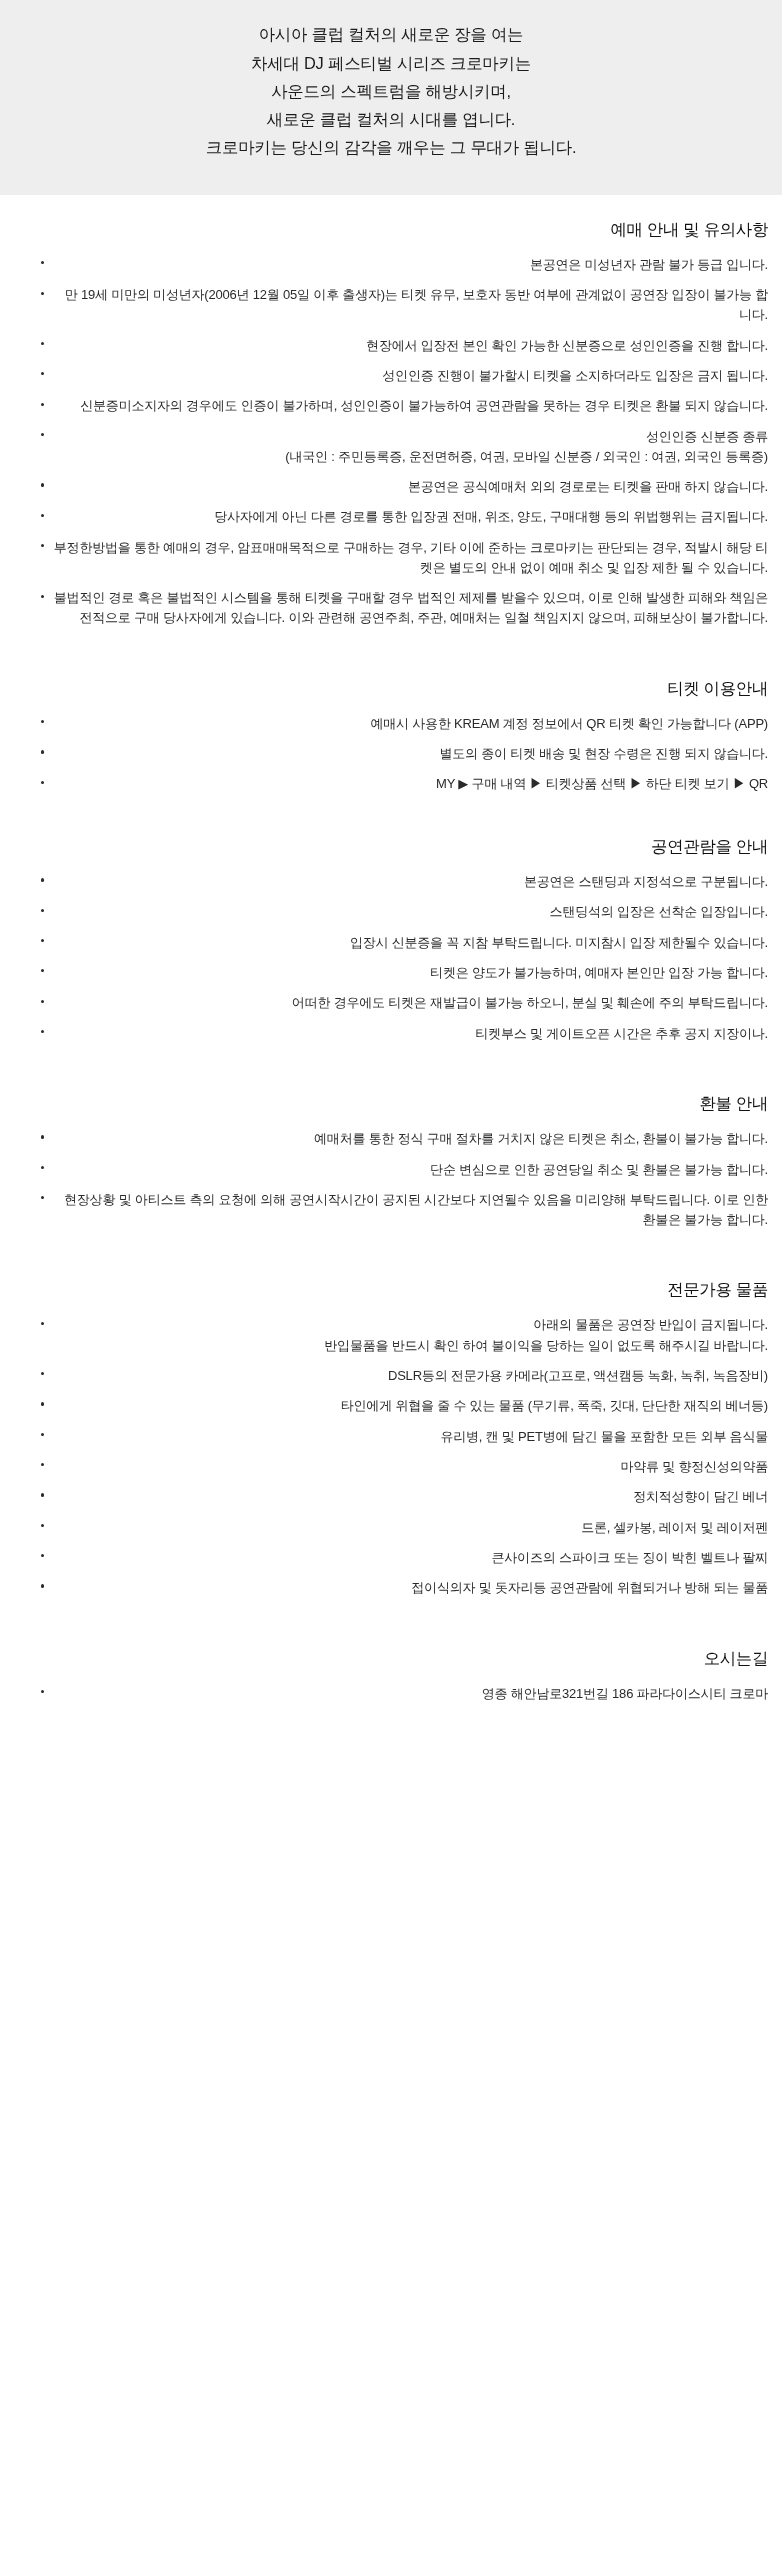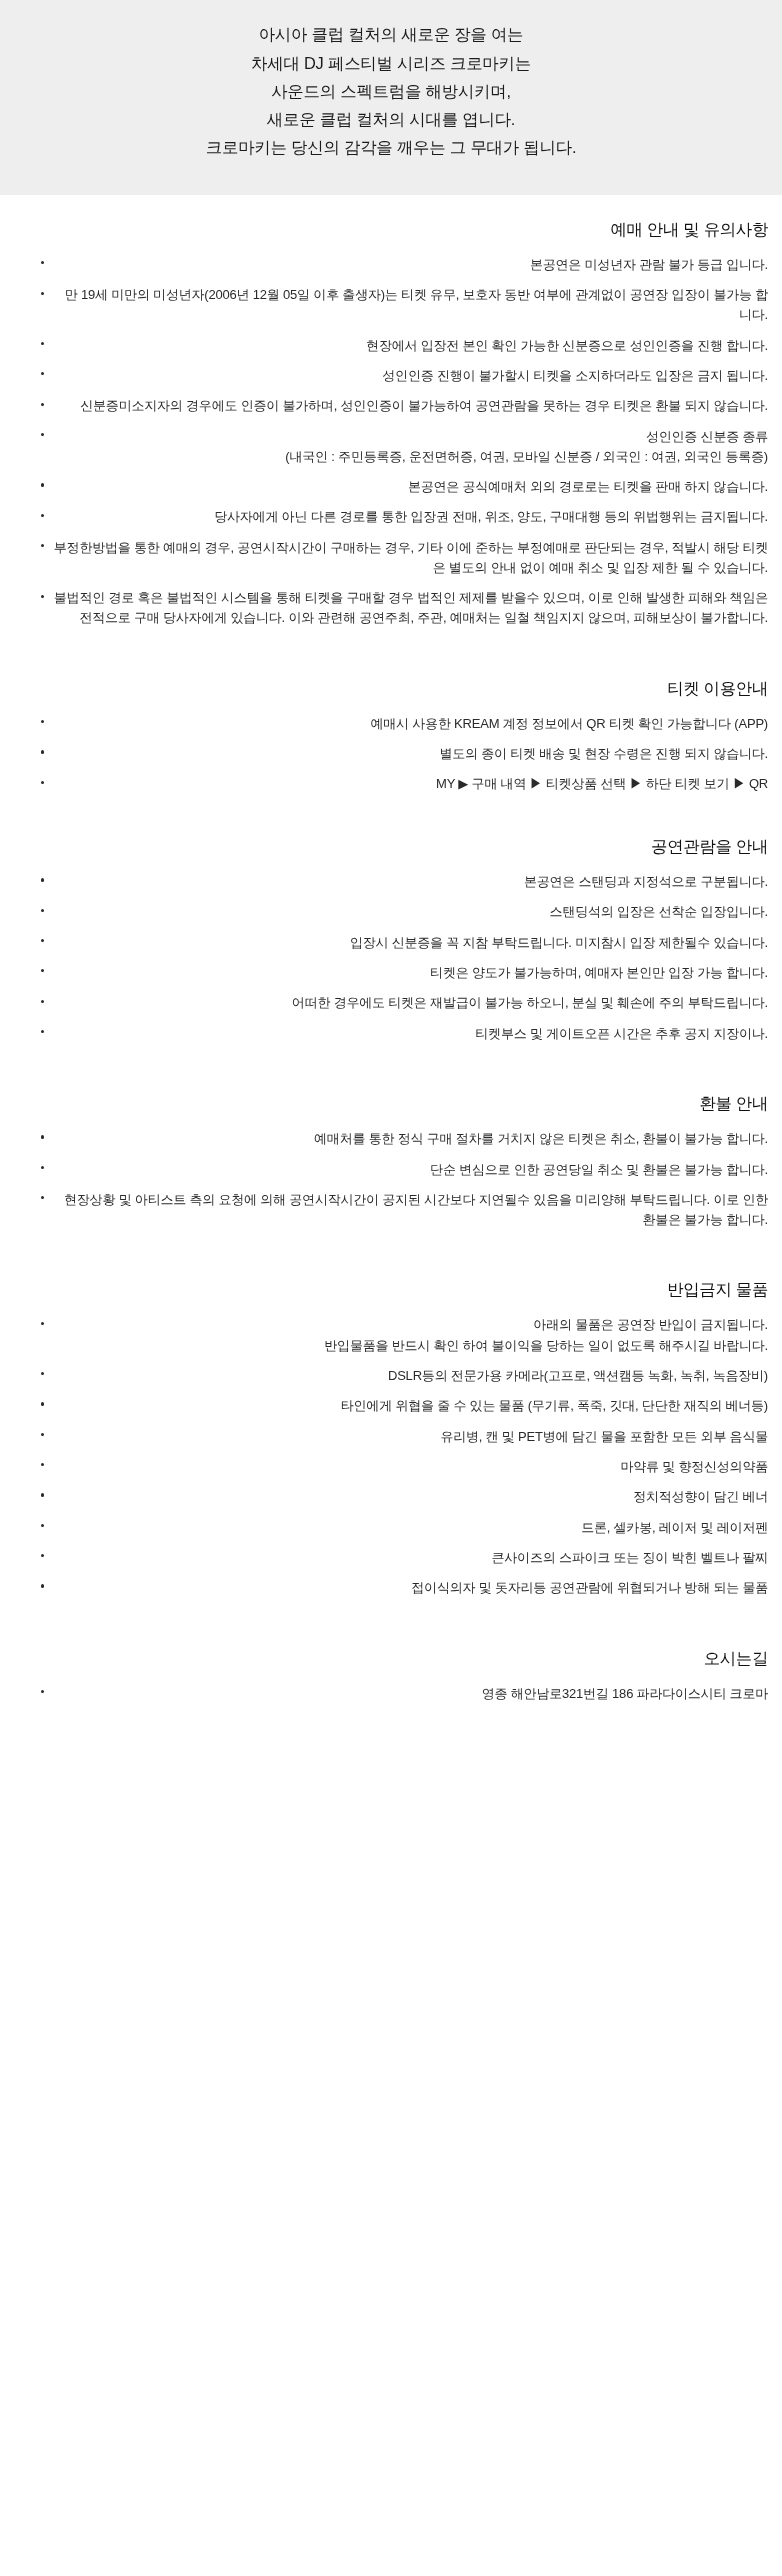--- a/index.html
+++ b/index.html
@@ -97,21 +97,21 @@
       <h2 class="section-title">예매 안내 및 유의사항</h2>
       <ul class="bullets">
         <li>본공연은 미성년자 관람 불가 등급 입니다.</li>
         <li>만 19세 미만의 미성년자(2006년 12월 05일 이후 출생자)는 티켓 유무, 보호자 동반 여부에 관계없이 공연장 입장이 불가능 합니다.</li>
         <li>현장에서 입장전 본인 확인 가능한 신분증으로 성인인증을 진행 합니다.</li>
         <li>성인인증 진행이 불가할시 티켓을 소지하더라도 입장은 금지 됩니다.</li>
         <li>신분증미소지자의 경우에도 인증이 불가하며, 성인인증이 불가능하여 공연관람을 못하는 경우 티켓은 환불 되지 않습니다.</li>
         <li>성인인증 신분증 종류<br>(내국인 : 주민등록증, 운전면허증, 여권, 모바일 신분증 / 외국인 : 여권, 외국인 등록증)</li>
         <li>본공연은 공식예매처 외의 경로로는 티켓을 판매 하지 않습니다.</li>
         <li>당사자에게 아닌 다른 경로를 통한 입장권 전매, 위조, 양도, 구매대행 등의 위법행위는 금지됩니다.</li>
-        <li>부정한방법을 통한 예매의 경우, 공연시작시간이 구매하는 경우, 기타 이에 준하는 부정예매로 판단되는 경우, 적발시 해당 티켓은 별도의 안내 없이 예매 취소 및 입장 제한 될 수 있습니다.</li>
+        <li>부정한방법을 통한 예매의 경우, 암표매매목적으로 구매하는 경우, 기타 이에 준하는 크로마키는 판단되는 경우, 적발시 해당 티켓은 별도의 안내 없이 예매 취소 및 입장 제한 될 수 있습니다.</li>
         <li>불법적인 경로 혹은 불법적인 시스템을 통해 티켓을 구매할 경우 법적인 제제를 받을수 있으며, 이로 인해 발생한 피해와 책임은 전적으로 구매 당사자에게 있습니다. 이와 관련해 공연주최, 주관, 예매처는 일철 책임지지 않으며, 피해보상이 불가합니다.</li>
       </ul>
     </div>
 
     <div class="spacer-20"></div>
 
     <div class="section">
       <h2 class="section-title">티켓 이용안내</h2>
       <ul class="bullets">
         <li>예매시 사용한 KREAM 계정 정보에서 QR 티켓 확인 가능합니다 (APP)</li>
@@ -141,21 +141,21 @@
       <ul class="bullets">
         <li>예매처를 통한 정식 구매 절차를 거치지 않은 티켓은 취소, 환불이 불가능 합니다.</li>
         <li>단순 변심으로 인한 공연당일 취소 및 환불은 불가능 합니다.</li>
         <li>현장상황 및 아티스트 측의 요청에 의해 공연시작시간이 공지된 시간보다 지연될수 있음을 미리양해 부탁드립니다. 이로 인한 환불은 불가능 합니다.</li>
       </ul>
     </div>
 
     <div class="spacer-20"></div>
 
     <div class="section">
-      <h2 class="section-title indent">반입금지 물품</h2>
+      <h2 class="section-title indent">전문가용 물품</h2>
       <ul class="bullets">
         <li>아래의 물품은 공연장 반입이 금지됩니다.<br>반입물품을 반드시 확인 하여 불이익을 당하는 일이 없도록 해주시길 바랍니다.</li>
         <li>DSLR등의 전문가용 카메라(고프로, 액션캠등 녹화, 녹취, 녹음장비)</li>
         <li>타인에게 위협을 줄 수 있는 물품 (무기류, 폭죽, 깃대, 단단한 재직의 베너등)</li>
         <li>유리병, 캔 및 PET병에 담긴 물을 포함한 모든 외부 음식물</li>
         <li>마약류 및 향정신성의약품</li>
         <li>정치적성향이 담긴 베너</li>
         <li>드론, 셀카봉, 레이저 및 레이저펜</li>
         <li>큰사이즈의 스파이크 또는 징이 박힌 벨트나 팔찌</li>
         <li>접이식의자 및 돗자리등 공연관람에 위협되거나 방해 되는 물품</li>

